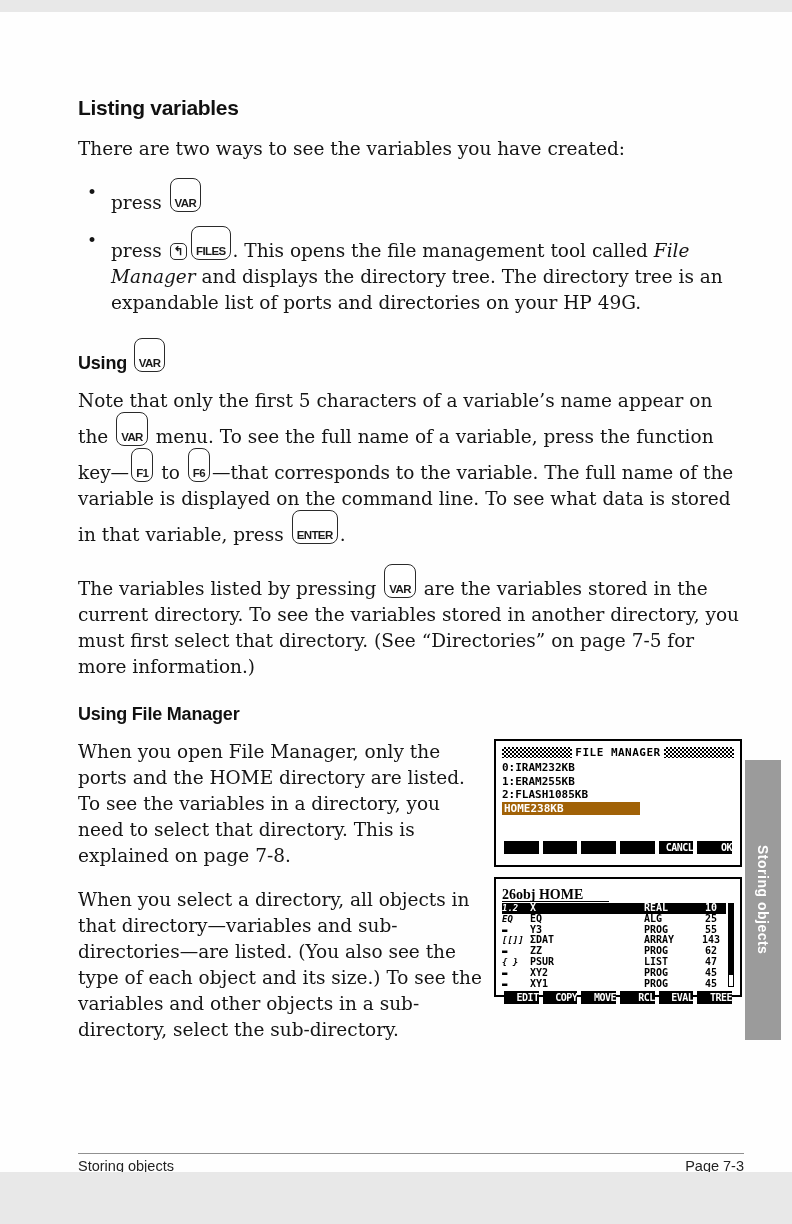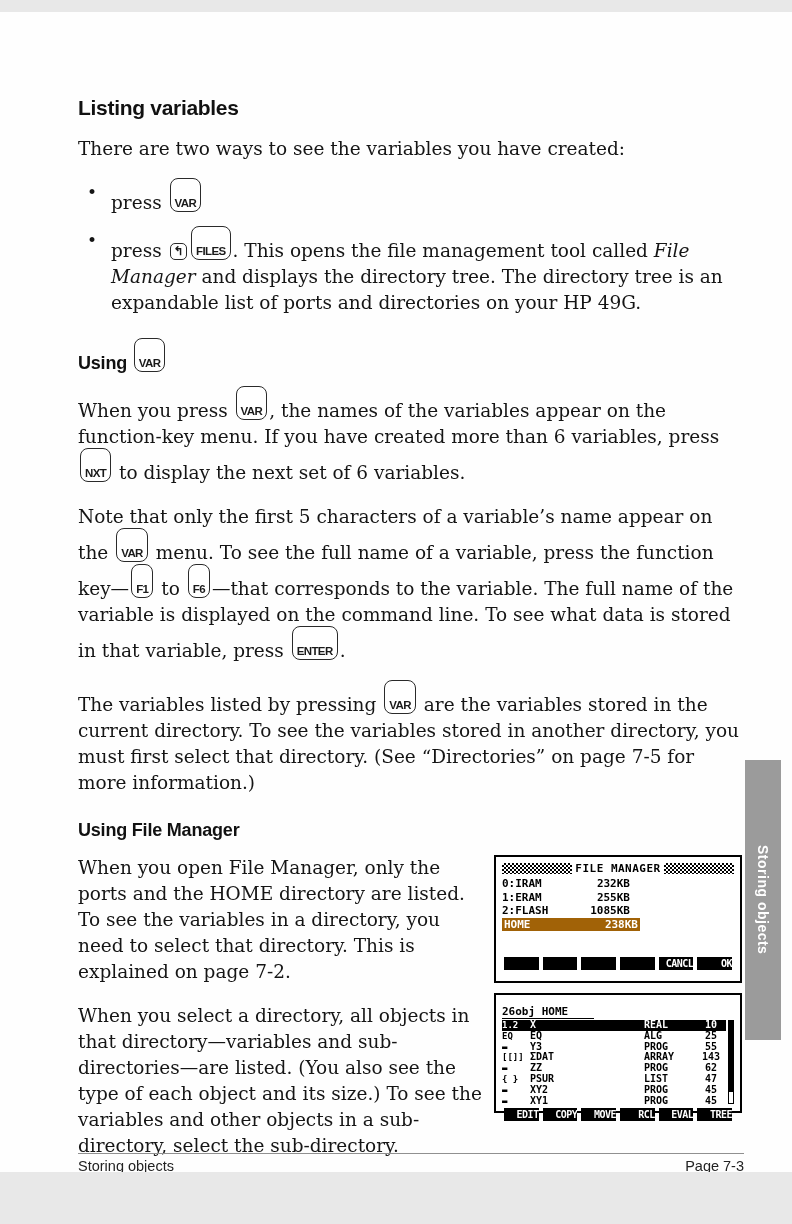--- a/index.html
+++ b/index.html
@@ -35,36 +35,36 @@
         font-family:"DejaVu Sans Mono", monospace;font-weight:bold;color:#000;}
   .calc1{height:114px;margin-bottom:10px;}
   .calc2{height:106px;position:relative;}
 
   .lcd-title{display:flex;align-items:center;gap:3px;height:12px;margin-bottom:3px;}
   .checker{flex:1;height:11px;
      background:conic-gradient(#000 90deg,#fff 90deg 180deg,#000 180deg 270deg,#fff 270deg);
      background-size:4px 4px;}
   .lcd-title .t{font-size:11px;letter-spacing:0.5px;white-space:nowrap;}
 
-  .f1row{display:flex;justify-content:space-between;width:128px;
+  .f1row{display:flex;justify-content:flex-start;width:128px;
          font-size:11px;line-height:13.5px;}
   .f1row.sel{background:#a16207;color:#fff;width:134px;padding:0 2px;}
 
   .lcd-menu{display:flex;margin-top:2px;}
   .calc1 .lcd-menu{margin-top:26px;}
   .mkey{flex:1;margin:0 2px;background:#000;color:#fff;height:13px;
         font-size:10px;line-height:13px;text-align:right;letter-spacing:-0.5px;
         overflow:hidden;white-space:nowrap;}
 
-  .lcd-head{font-size:11px;line-height:12px;border-bottom:1.5px solid #000;
-            display:inline-block;padding-right:26px;margin-bottom:1px;}
+  .lcd-head{font-size:14px;line-height:12px;border-bottom:1.5px solid #000;
+            display:inline-block;padding-right:26px;margin-bottom:1px;font-family:Liberation Serif, serif;}
   .f2list{position:relative;padding-right:8px;}
   .f2row{display:flex;font-size:10px;line-height:10.8px;align-items:baseline;}
   .f2row.sel{background:#000;color:#fff;}
-  .ficon{width:28px;overflow:hidden;white-space:nowrap;font-size:9px;}
+  .ficon{width:28px;overflow:hidden;white-space:nowrap;font-size:9px;font-style:italic;}
   .fname{flex:1;white-space:nowrap;overflow:hidden;}
   .ftype{width:52px;}
   .fsize{width:30px;text-align:center;}
   .scrollbar{position:absolute;right:0;top:0;bottom:2px;width:4px;border:1px solid #000;}
   .scroll-thumb{position:absolute;left:0;top:0;width:100%;height:86%;background:#000;}
 
   
   .side-tab{position:absolute;left:745px;top:748px;width:36px;height:280px;
             display:flex;align-items:center;justify-content:center;}
   .side-tab .tab-label{writing-mode:vertical-rl;font-family:"Liberation Sans", sans-serif;
@@ -92,29 +92,28 @@
       <li>
         <span class="dot">•</span><span>press <span class="key">VAR</span></span>
       </li>
       <li>
         <span class="dot">•</span><span>press <span class="key keysq">↰</span><span class="key">FILES</span>. This opens the file management tool called <span class="ital">File Manager</span> and displays the directory tree. The directory tree is an expandable list of ports and directories on your HP 49G.</span>
       </li>
     </ul>
 
     <h2 class="h2">Using <span class="key">VAR</span></h2>
 
-    <p class="body">When you press <span class="key">VAR</span>, the names of the variables appear on the function-key menu. If you have created more than 6 variables, press <span class="key">NXT</span> to display the next set of 6 variables.</p>
     <p class="body">Note that only the first 5 characters of a variable’s name appear on the <span class="key">VAR</span> menu. To see the full name of a variable, press the function key—<span class="key">F1</span> to <span class="key">F6</span>—that corresponds to the variable. The full name of the variable is displayed on the command line. To see what data is stored in that variable, press <span class="key">ENTER</span>.</p>
     <p class="body">The variables listed by pressing <span class="key">VAR</span> are the variables stored in the current directory. To see the variables stored in another directory, you must first select that directory. (See “Directories” on page 7-5 for more information.)</p>
 
     <h2 class="h2">Using File Manager</h2>
 
     <div class="fm-section">
       <div class="fm-text">
-        <p class="body">When you open File Manager, only the ports and the HOME directory are listed. To see the variables in a directory, you need to select that directory. This is explained on page 7-2.</p>
+        <p class="body">When you open File Manager, only the ports and the HOME directory are listed. To see the variables in a directory, you need to select that directory. This is explained on page 7-8.</p>
         <p class="body">When you select a directory, all objects in that directory—variables and sub-directories—are listed. (You also see the type of each object and its size.) To see the variables and other objects in a sub-directory, select the sub-directory.</p>
       </div>
 
       <div class="fm-shots">
 
         <div class="calc calc1">
           <div class="lcd-title">
             <span class="checker"></span>
             <span class="t">FILE MANAGER</span>
             <span class="checker"></span>

